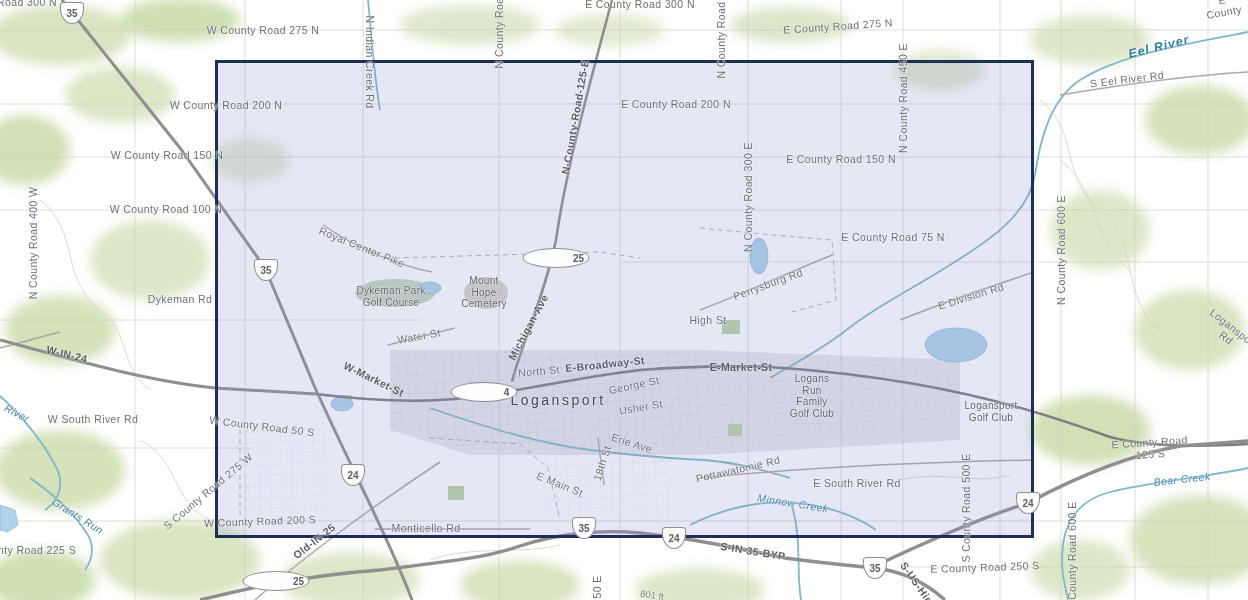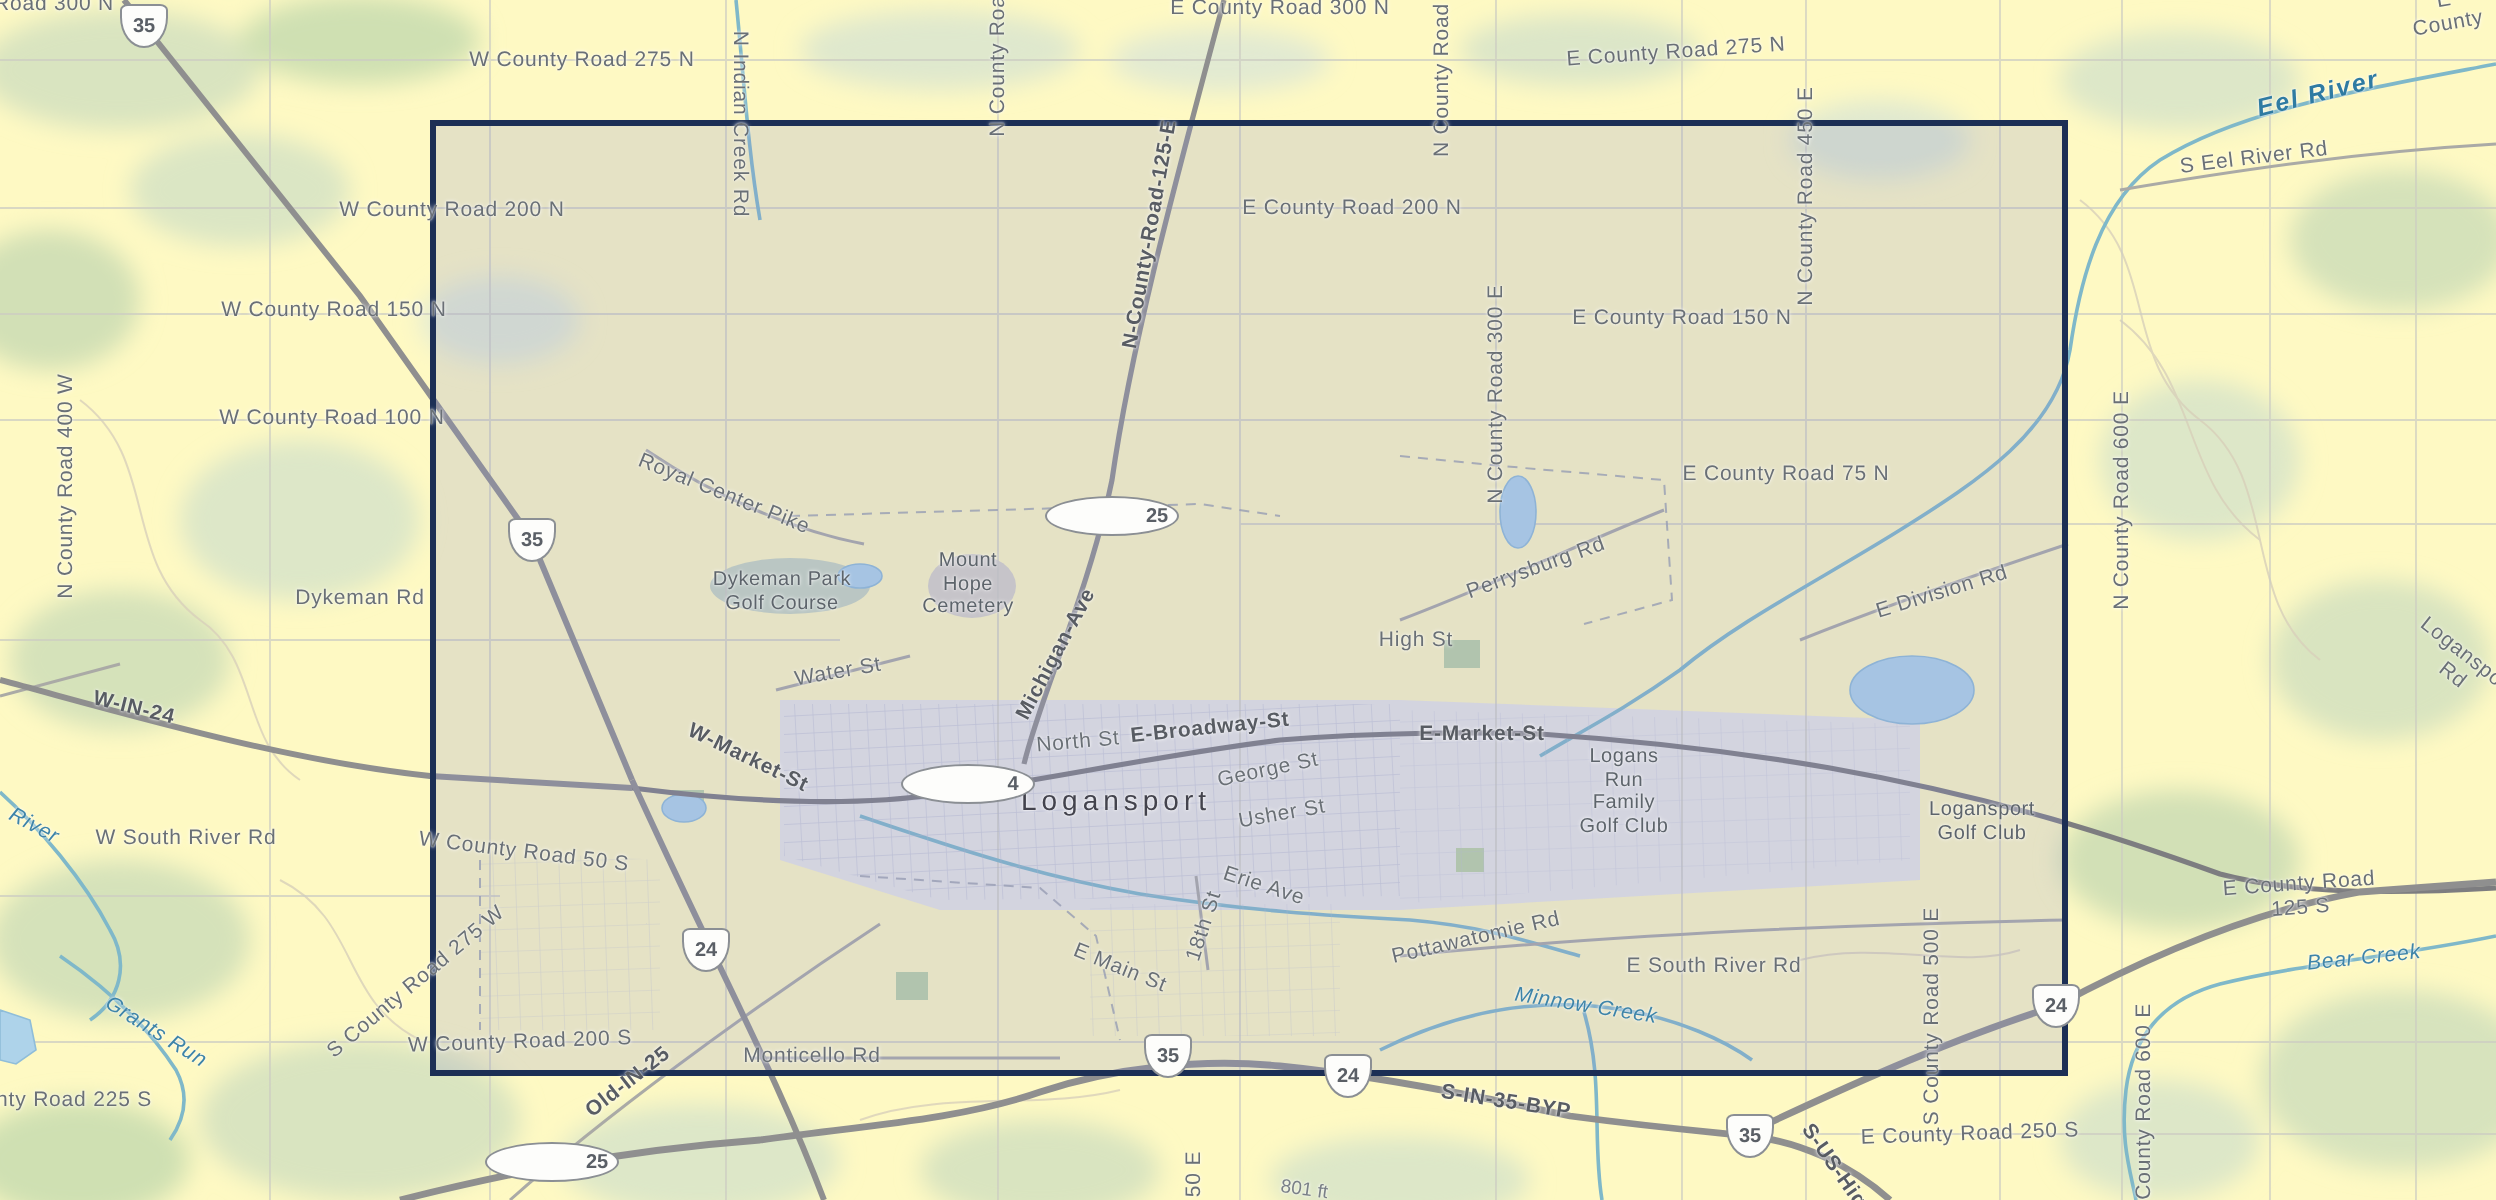--- a/index.html
+++ b/index.html
@@ -1,20 +1,20 @@
 <!DOCTYPE html>
 <html><head>
 <meta charset="utf-8">
 <style>
   html,body{margin:0;padding:0;background:#e8e8e0;}
   #map-root{
     position:relative;
     width:1248px;height:600px;
     overflow:hidden;
-    background:#fef9c3;
+    background:#ffffff;
     font-family:"Liberation Sans","DejaVu Sans",sans-serif;
   }
   #terrain{position:absolute;left:0;top:0;width:1248px;height:600px;}
   .map-label{
     position:absolute;
     white-space:pre-line;
     text-align:center;
     line-height:1.15;
     pointer-events:none;
     text-shadow:0 0 2px rgba(255,255,255,.85),0 0 1px rgba(255,255,255,.85);
@@ -190,21 +190,21 @@
       <path d="M200 600 C240 590 300 576 380 570 C430 563 480 560 520 546 C556 534 600 529 640 533 C680 537 730 546 785 558 C830 564 856 566 875 568 C900 571 925 582 945 600" stroke-width="3.4"></path>
       <path d="M875 566 C930 540 980 518 1028 503 C1080 475 1130 455 1180 446 L1248 441" stroke-width="3.4"></path>
     </g>
   </svg>
 
   <div id="selection-rect" style="left: 215px; top: 60px; width: 819px; height: 478px;"></div>
 
   <div id="label-layer">
       <div class="map-label lbl-road" style="left: 27px; top: 2px; transform: translate(-50%, -50%) rotate(0deg);">Road 300 N</div>
       <div class="map-label lbl-road" style="left: 640px; top: 4px; transform: translate(-50%, -50%) rotate(0deg);">E County Road 300 N</div>
-      <div class="map-label lbl-road" style="left: 263px; top: 30px; transform: translate(-50%, -50%) rotate(0deg); margin-left: 28px;">W County Road 275 N</div>
+      <div class="map-label lbl-road" style="left: 263px; top: 30px; transform: translate(-50%, -50%) rotate(0deg);">W County Road 275 N</div>
       <div class="map-label lbl-road" style="left: 838px; top: 26px; transform: translate(-50%, -50%) rotate(-4deg);">E County Road 275 N</div>
       <div class="map-label lbl-road" style="left: 1223px; top: 6px; transform: translate(-50%, -50%) rotate(-10deg);">E County</div>
       <div class="map-label lbl-water-big" style="left: 1159px; top: 47px; transform: translate(-50%, -50%) rotate(-14deg);">Eel River</div>
       <div class="map-label lbl-road" style="left: 1127px; top: 79px; transform: translate(-50%, -50%) rotate(-7deg);">S Eel River Rd</div>
       <div class="map-label lbl-road" style="left: 499px; top: 33px; transform: translate(-50%, -50%) rotate(-90deg);">N County Roa</div>
       <div class="map-label lbl-road" style="left: 721px; top: 40px; transform: translate(-50%, -50%) rotate(-90deg);">N County Road</div>
       <div class="map-label lbl-road" style="left: 370px; top: 62px; transform: translate(-50%, -50%) rotate(90deg);">N Indian Creek Rd</div>
       <div class="map-label lbl-bold" style="left: 575px; top: 117px; transform: translate(-50%, -50%) rotate(-80deg);">N-County-Road-125-E</div>
       <div class="map-label lbl-road" style="left: 226px; top: 105px; transform: translate(-50%, -50%) rotate(0deg);">W County Road 200 N</div>
       <div class="map-label lbl-road" style="left: 676px; top: 104px; transform: translate(-50%, -50%) rotate(0deg);">E County Road 200 N</div>
@@ -251,21 +251,21 @@
       <div class="map-label lbl-road" style="left: 560px; top: 484px; transform: translate(-50%, -50%) rotate(22deg);">E Main St</div>
       <div class="map-label lbl-road" style="left: 738px; top: 469px; transform: translate(-50%, -50%) rotate(-13deg);">Pottawatomie Rd</div>
       <div class="map-label lbl-road" style="left: 857px; top: 483px; transform: translate(-50%, -50%) rotate(0deg);">E South River Rd</div>
       <div class="map-label lbl-road" style="left: 966px; top: 508px; transform: translate(-50%, -50%) rotate(-90deg);">S County Road 500 E</div>
       <div class="map-label lbl-road" style="left: 1150px; top: 448px; transform: translate(-50%, -50%) rotate(-4deg);">E County Road 125 S</div>
       <div class="map-label lbl-water" style="left: 1182px; top: 479px; transform: translate(-50%, -50%) rotate(-6deg);">Bear Creek</div>
       <div class="map-label lbl-water" style="left: 793px; top: 503px; transform: translate(-50%, -50%) rotate(9deg);">Minnow Creek</div>
       <div class="map-label lbl-water" style="left: 78px; top: 516px; transform: translate(-50%, -50%) rotate(32deg);">Grants Run</div>
       <div class="map-label lbl-road" style="left: 208px; top: 491px; transform: translate(-50%, -50%) rotate(-40deg);">S County Road 275 W</div>
       <div class="map-label lbl-road" style="left: 260px; top: 521px; transform: translate(-50%, -50%) rotate(-2deg);">W County Road 200 S</div>
-      <div class="map-label lbl-road" style="left: 406px; top: 528px; transform: translate(-50%, -50%) rotate(0deg);">Monticello Rd</div>
+      <div class="map-label lbl-road" style="left: 426px; top: 528px; transform: translate(-50%, -50%) rotate(0deg);">Monticello Rd</div>
       <div class="map-label lbl-bold" style="left: 314px; top: 541px; transform: translate(-50%, -50%) rotate(-38deg);">Old-IN-25</div>
       <div class="map-label lbl-bold" style="left: 753px; top: 551px; transform: translate(-50%, -50%) rotate(9deg);">S-IN-35-BYP</div>
       <div class="map-label lbl-road" style="left: 20px; top: 550px; transform: translate(-50%, -50%) rotate(0deg);">W County Road 225 S</div>
       <div class="map-label lbl-road" style="left: 985px; top: 567px; transform: translate(-50%, -50%) rotate(-2deg);">E County Road 250 S</div>
       <div class="map-label lbl-bold" style="left: 917px; top: 583px; transform: translate(-50%, -50%) rotate(55deg);">S-US-Hig</div>
       <div class="map-label lbl-road" style="left: 1072px; top: 556px; transform: translate(-50%, -50%) rotate(-90deg);">S County Road 600 E</div>
       <div class="map-label lbl-road" style="left: 597px; top: 587px; transform: translate(-50%, -50%) rotate(-90deg);">50 E</div>
       <div class="map-label lbl-small" style="left: 652px; top: 596px; transform: translate(-50%, -50%) rotate(8deg);">801 ft</div>
     </div>
   <div id="shield-layer">

